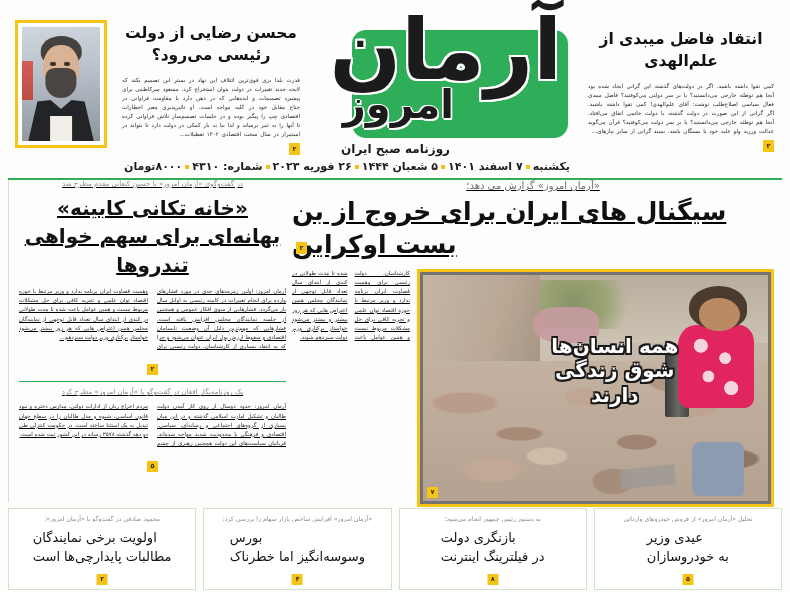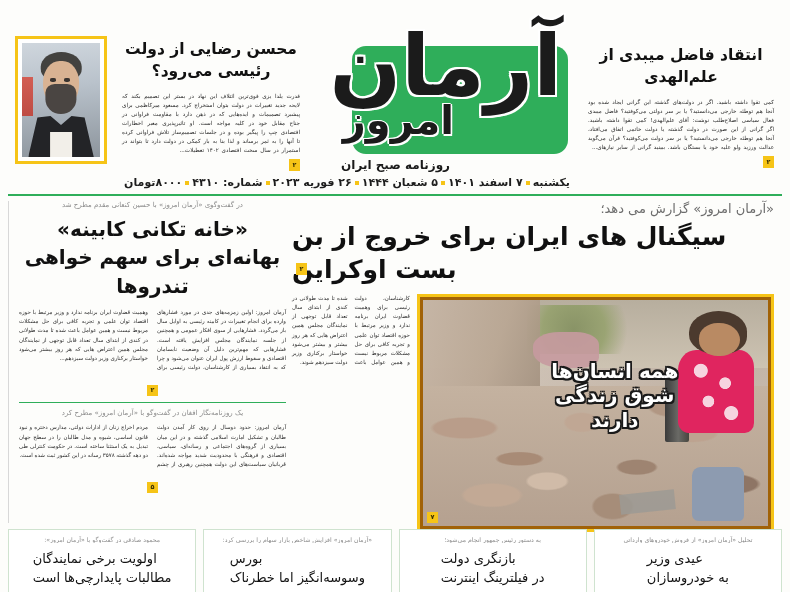--- a/index.html
+++ b/index.html
@@ -11,21 +11,21 @@
     overflow: hidden;
     background: #ffffff;
     font-family: "DejaVu Sans", "Liberation Sans", sans-serif;
   }
 
   #page {
     position: relative;
     width: 790px;
     height: 592px;
     background: #fdfdfb;
-    padding: 22px 8px 4px 8px;
+    padding: 6px 8px 4px 8px;
   }
 
   
   .masthead {
     position: relative;
     height: 168px;
     display: flex;
     flex-direction: row-reverse;
     align-items: flex-start;
   }
@@ -222,21 +222,21 @@
     height: 1.4px;
     background: #2FAE5A;
     margin: 6px 0;
   }
 
   
   .main-area {
     display: flex;
     flex-direction: row-reverse;
     height: 322px;
-    margin-top: 5px;
+    text-decoration: underline;
   }
 
   
   .side-col {
     flex: 0 0 282px;
     padding-right: 4px;
     padding-left: 10px;
     border-left: 1px solid #d8d8d8;
   }
   .kicker {
@@ -265,23 +265,23 @@
   }
   .side-chip-row { text-align: center; margin-top: 5px; }
 
   
   .lead-col {
     flex: 1 1 auto;
     padding: 0 8px 0 2px;
     position: relative;
   }
   .lead-kicker {
-    font-size: 13px;
+    font-size: 10px;
     color: #6d6d6d;
-    text-align: right;
+    text-align: center;
     margin-bottom: 4px;
   }
   .lead-title {
     font-size: 25px;
     font-weight: bold;
     color: #101010;
     text-align: left;
     line-height: 1.32;
     letter-spacing: -0.5px;
     margin-bottom: 8px;
@@ -298,21 +298,21 @@
     text-align: justify;
     color: #2b2b2b;
     column-count: 2;
     column-gap: 7px;
   }
 
   
   .photo-frame {
     flex: 1 1 auto;
     border: 3px solid #f6c417;
-    background: #a16207;
+    background: #737373;
     padding: 3px;
     position: relative;
     height: 238px;
   }
   .photo {
     position: relative;
     width: 100%;
     height: 100%;
     overflow: hidden;
     background:

